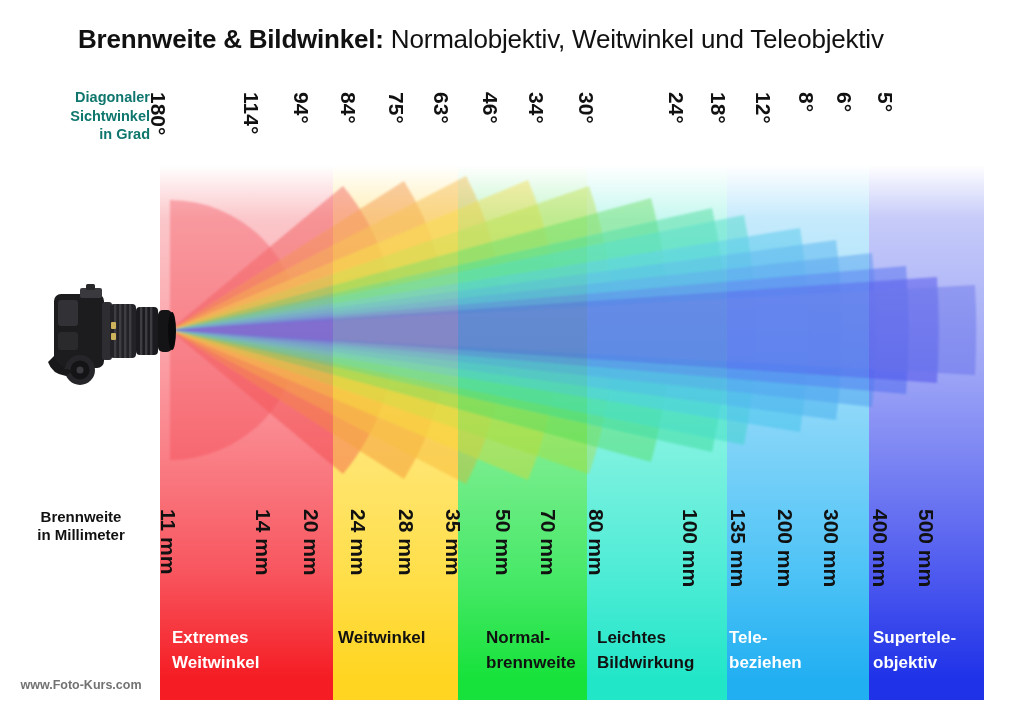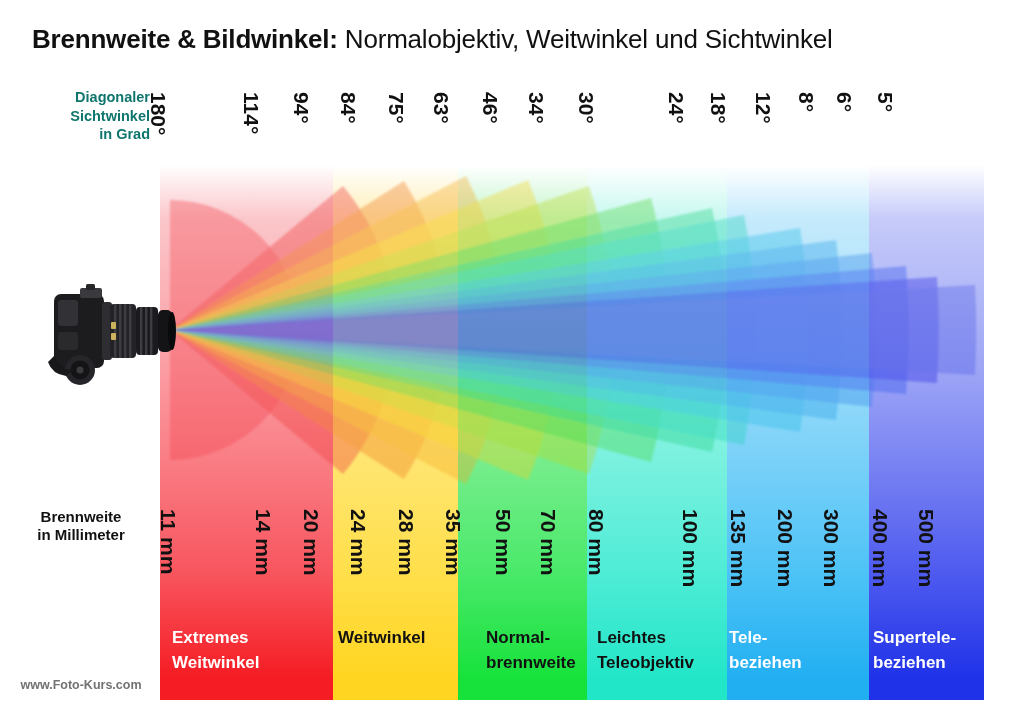--- a/index.html
+++ b/index.html
@@ -10,21 +10,21 @@
     overflow:hidden;
     position:relative;
   }
   #stage{position:absolute;inset:0;width:1024px;height:720px;}
 
   
   .title{
     position:absolute;left:32px;top:24px;
     font-size:26px;color:#111;letter-spacing:-0.2px;white-space:nowrap;
   }
-  .title .b{font-weight:bold;}
+  .title .b{font-weight:bold;margin-left:46px;}
   .title .n{font-weight:normal;}
 
   
   .angle-head{
     position:absolute;left:18px;top:88px;width:132px;
     text-align:right;font-weight:bold;font-size:14.5px;line-height:1.28;
     color:#0f766e;
   }
 
   
@@ -162,21 +162,21 @@
       <rect x="71" y="44" width="5" height="7" rx="1" fill="#cdb35c"></rect>
       <rect x="71" y="55" width="5" height="7" rx="1" fill="#cdb35c"></rect>
 
       <ellipse cx="132" cy="53" rx="4" ry="19" fill="#0a0a0c"></ellipse>
 
       <path d="M14 78 q6 14 20 14 l-8 6 q-14 -2 -18 -14 z" fill="#18181a"></path>
     </g>
   </svg>
 
   <div class="title">
-    <span class="b">Brennweite &amp; Bildwinkel:</span><span class="n"> Normalobjektiv, Weitwinkel und Sichtwinkel</span>
+    <span class="b">Brennweite &amp; Bildwinkel:</span><span class="n"> Normalobjektiv, Weitwinkel und Teleobjektiv</span>
   </div>
 
   <div class="angle-head" style="white-space:pre-line;">Diagonaler
 Sichtwinkel
 in Grad</div>
 
   <div class="fl-head" style="white-space:pre-line;">Brennweite
 in Millimeter</div>
   <div class="fl-url">www.Foto-Kurs.com</div>
 
@@ -215,19 +215,19 @@
       <div class="vlabel mm" style="left: 892px; top: 509px;">400 mm</div>
       <div class="vlabel mm" style="left: 938px; top: 509px;">500 mm</div>
     </div>
 
   <div class="cat light" style="left:172px;top:626px;">Extremes
 Weitwinkel</div>
   <div class="cat dark" style="left:338px;top:626px;">Weitwinkel</div>
   <div class="cat dark" style="left:462px;top:626px;margin-left:24px;">Normal-
 brennweite</div>
   <div class="cat dark" style="left:597px;top:626px;">Leichtes
-Teleobjektiv</div>
+Bildwirkung</div>
   <div class="cat light" style="left:729px;top:626px;">Tele-
 beziehen</div>
   <div class="cat light" style="left:873px;top:626px;">Supertele-
-beziehen</div>
+objektiv</div>
 
 </div>
 
 </body></html>

